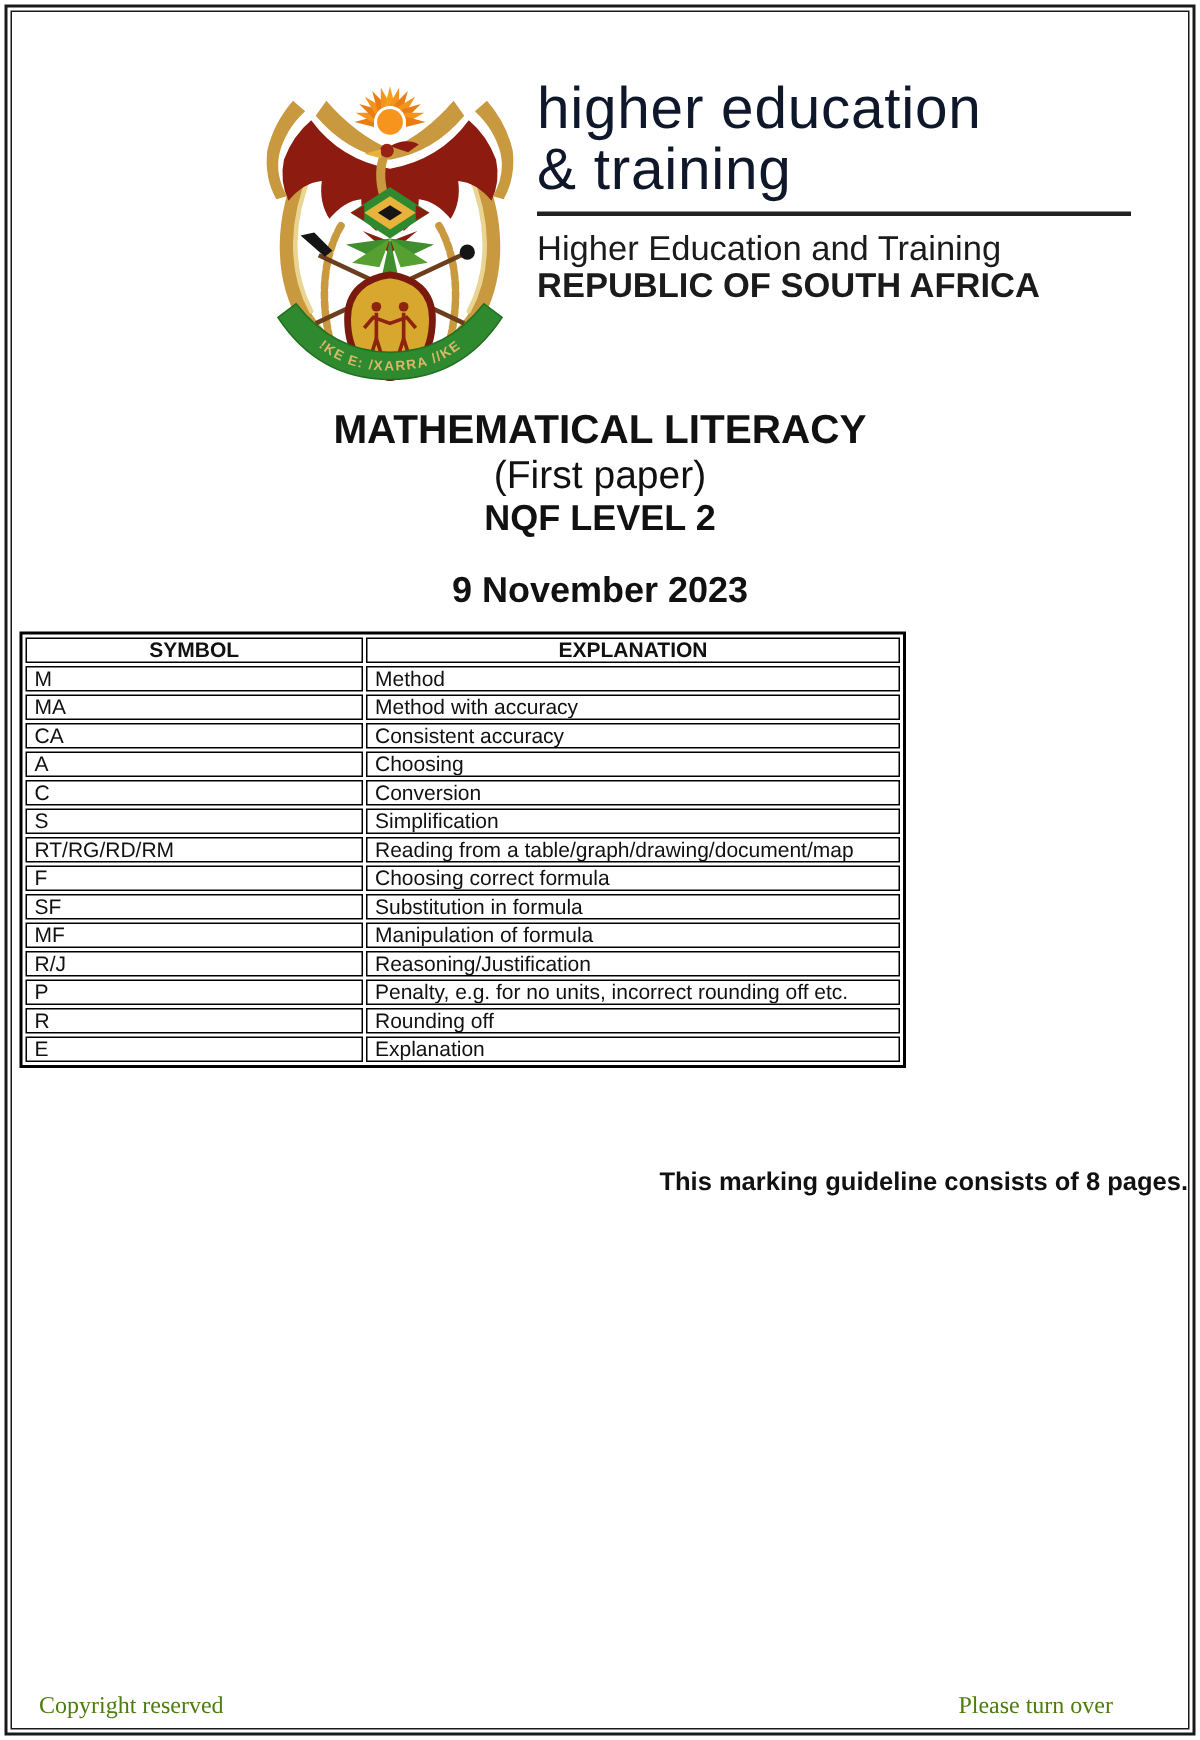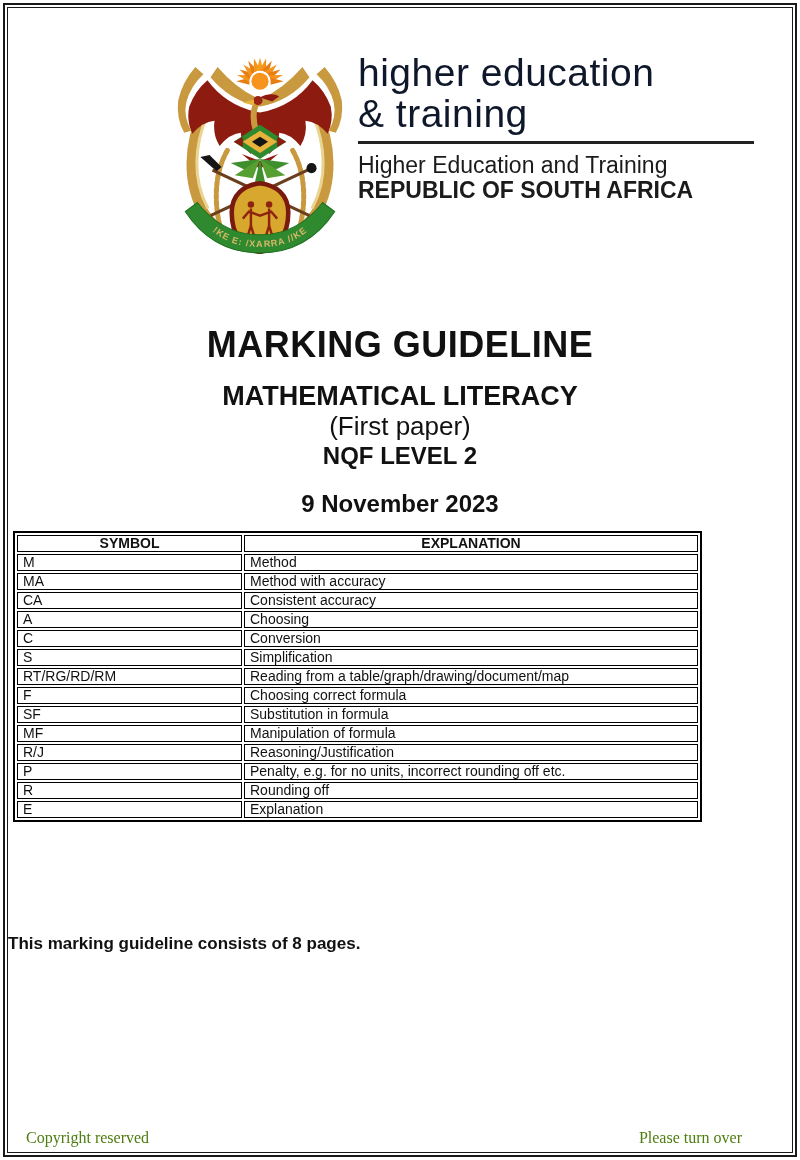--- a/index.html
+++ b/index.html
@@ -54,42 +54,42 @@
   .t-main   { margin:72px 0 0 0; font-size:36px; line-height:38px; font-weight:bold; letter-spacing:0.5px; }
   .t-cert   { margin:28px 0 0 0; font-size:26px; line-height:28px; font-weight:bold; }
   .t-subj   { margin:18px 0 0 0; font-size:27px; line-height:29px; font-weight:bold; }
   .t-paper  { margin:1px 0 0 0;  font-size:26px; line-height:28px; font-weight:400; }
   .t-level  { margin:3px 0 0 0;  font-size:24px; line-height:26px; font-weight:bold; }
   .t-date   { margin:22px 0 0 0; font-size:24px; line-height:26px; font-weight:bold; }
 
   
   table.symbols {
     margin:14px 0 0 5px;
-    width:689px;
+    width:591px;
     border:2px solid #000;
     border-collapse:separate;
     border-spacing:2px;
     table-layout:fixed;
   }
   table.symbols th, table.symbols td {
     border:1px solid #000;
     font-size:14px;
     line-height:15px;
     padding:0 5px;
     overflow:hidden;
     white-space:nowrap;
   }
   table.symbols th { text-align:center; font-weight:bold; }
   table.symbols td { text-align:left; font-weight:400; }
   col.c-symbol { width:225px; }
 
   
   .note {
-    margin-top:112px;
-    text-align:left;
+    margin-top:66px;
+    text-align:right;
     font-size:17px;
     font-weight:bold;
   }
 
   
   .footer {
     position:absolute;
     left:0; right:0; bottom:5px;
     display:flex;
     justify-content:space-between;
@@ -211,21 +211,20 @@
             <span>higher education</span>
             <span>&amp; training</span>
           </div>
           <div class="logo-divider"></div>
           <div class="dept-line">Higher Education and Training</div>
           <div class="dept-line dept-country">REPUBLIC OF SOUTH AFRICA</div>
         </div>
       </header>
 
       <main class="titles">
-        <div class="t-main">MARKING GUIDELINE</div>
         <div class="t-subj">MATHEMATICAL LITERACY</div>
         <div class="t-paper">(First paper)</div>
         <div class="t-level">NQF LEVEL 2</div>
         <div class="t-date">9 November 2023</div>
 
         <table class="symbols">
           <colgroup>
             <col class="c-symbol">
             <col>
           </colgroup>

